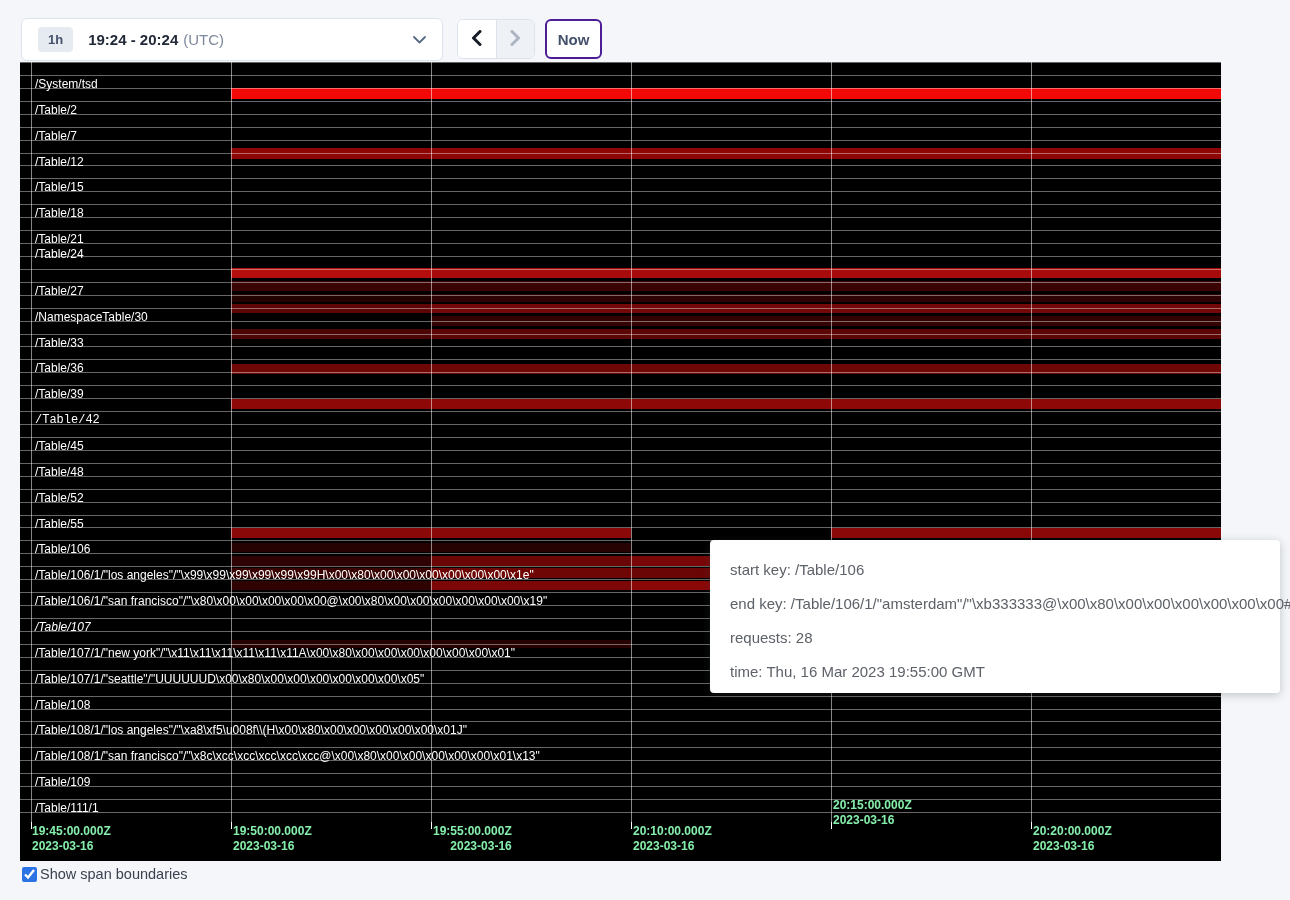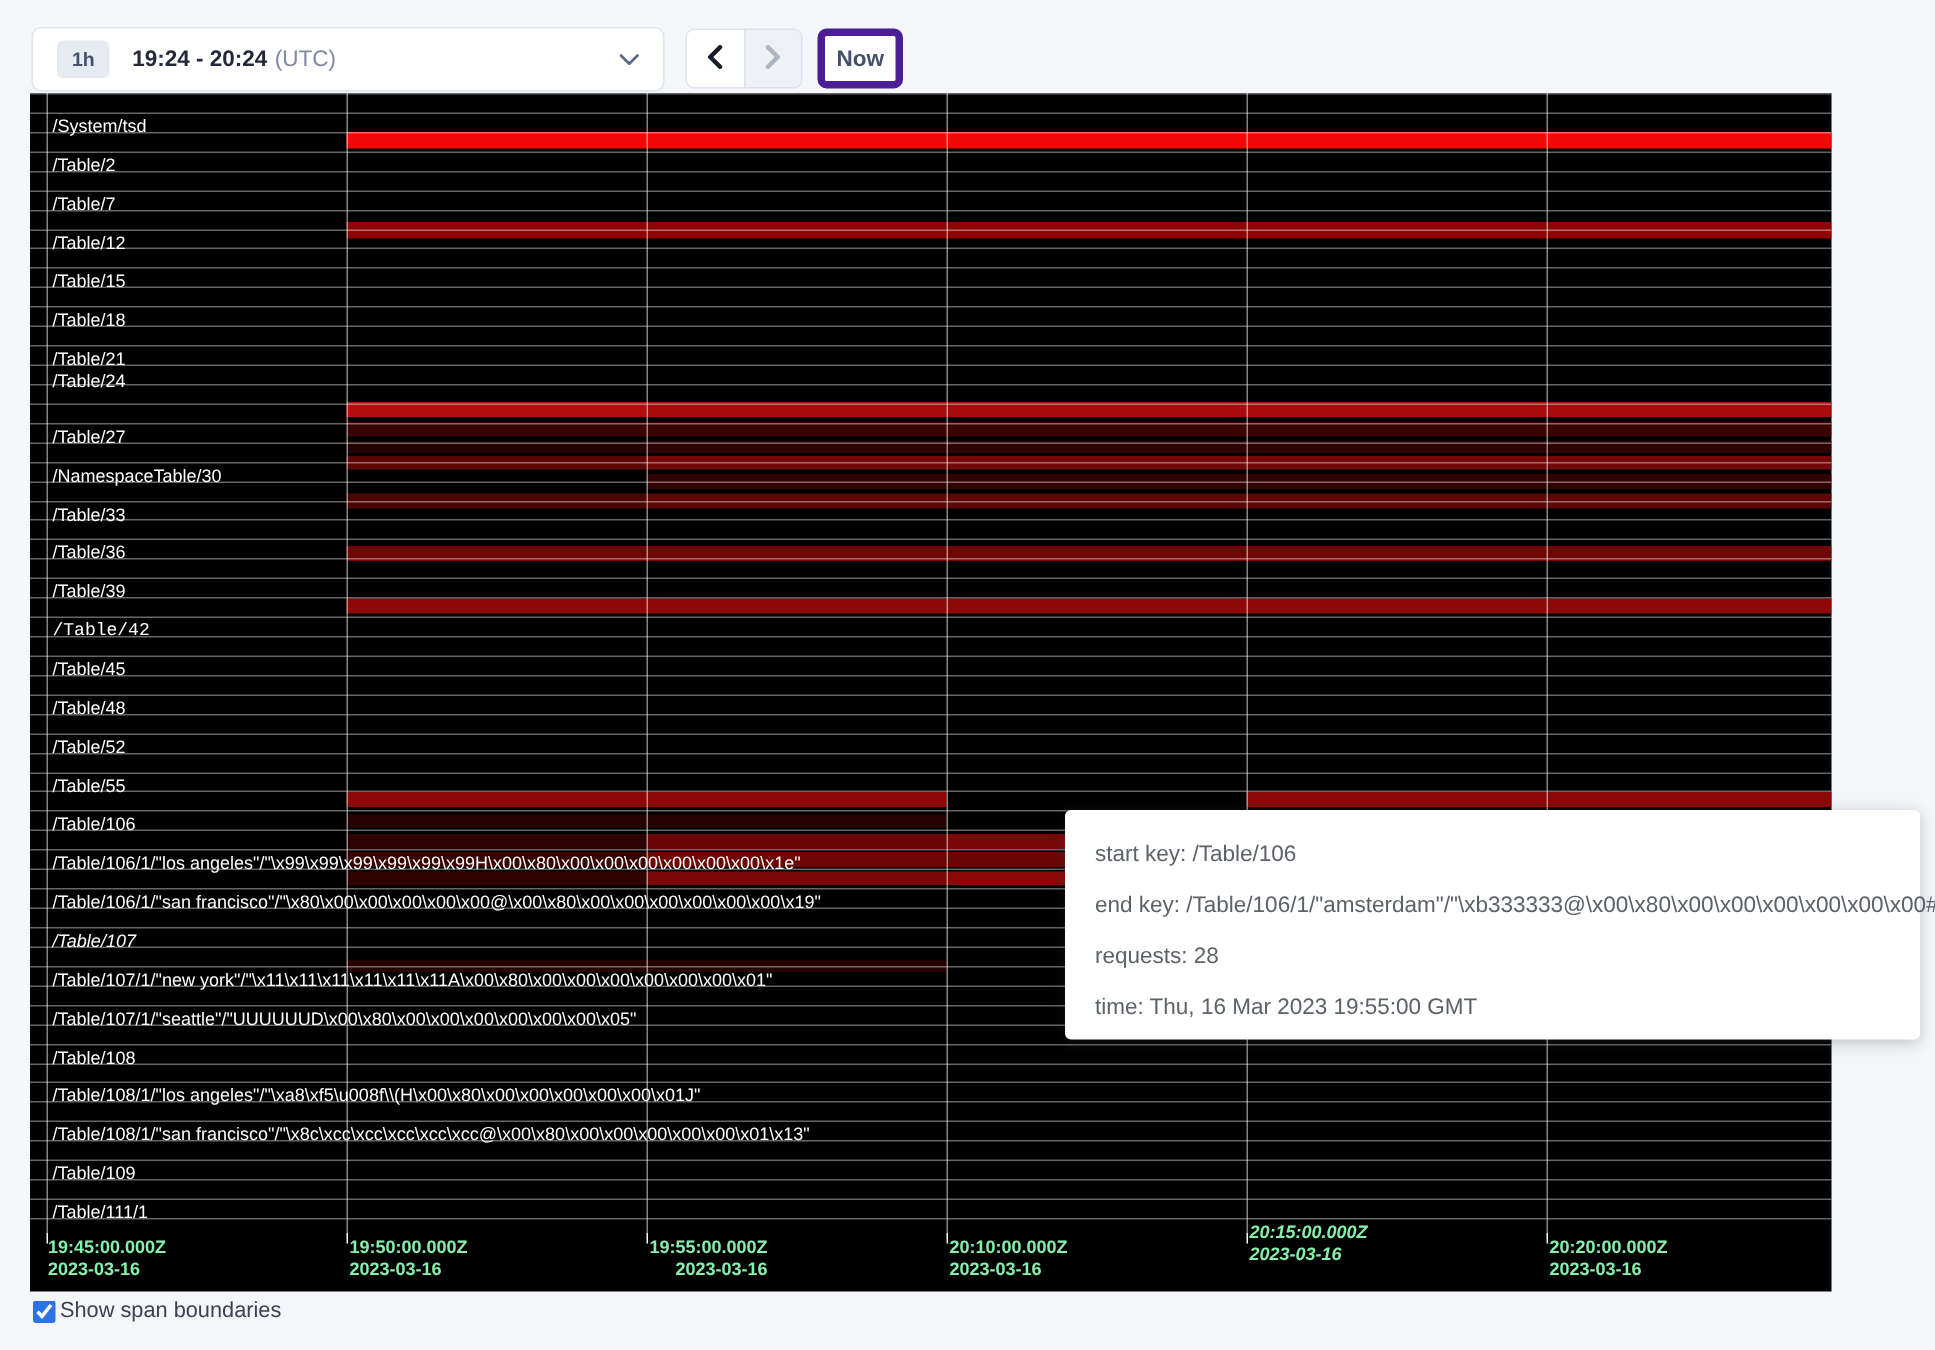--- a/index.html
+++ b/index.html
@@ -27,21 +27,21 @@
   .nav-group {
     position:absolute; left:457px; top:19px; width:78px; height:40px;
     border:1px solid #dde3ec; border-radius:6px; display:flex; overflow:hidden;
     background:#fff;
   }
   .nav-btn { width:39px; height:100%; display:flex; align-items:center; justify-content:center;
     border:none; background:#fff; cursor:pointer; }
   .nav-btn.next { background:#eef1f5; border-left:1px solid #dde3ec; cursor:default; }
   .now-btn {
     position:absolute; left:545px; top:19px; width:57px; height:40px;
-    background:#fff; border:5px solid #4c1d95; border-radius:6px;
+    background:#fff; border:2px solid #4c1d95; border-radius:6px;
     font-family:"Liberation Sans", sans-serif;
     font-size:15px; font-weight:bold; color:#44506a; cursor:pointer;
   }
   
   #kv-canvas {
     position:absolute; left:20px; top:62px; width:1201px; height:799px;
     background:#000; overflow:hidden;
   }
   .band-seg { position:absolute; }
   .hline { position:absolute; left:0; width:1201px; height:1px; background:rgba(255,255,255,0.40); }
@@ -241,21 +241,21 @@
       <div>2023-03-16</div>
     </div>
     <div class="x-label" style="left: 413px; top: 762px; text-align: right;">
       <div>19:55:00.000Z</div>
       <div>2023-03-16</div>
     </div>
     <div class="x-label" style="left: 613px; top: 762px;">
       <div>20:10:00.000Z</div>
       <div>2023-03-16</div>
     </div>
-    <div class="x-label" style="left: 813px; top: 752px; font-style: italic;">
+    <div class="x-label" style="left: 813px; top: 736px;">
       <div>20:15:00.000Z</div>
       <div>2023-03-16</div>
     </div>
     <div class="x-label" style="left: 1013px; top: 762px;">
       <div>20:20:00.000Z</div>
       <div>2023-03-16</div>
     </div>
   </div>
 
 <div class="kv-tooltip">

